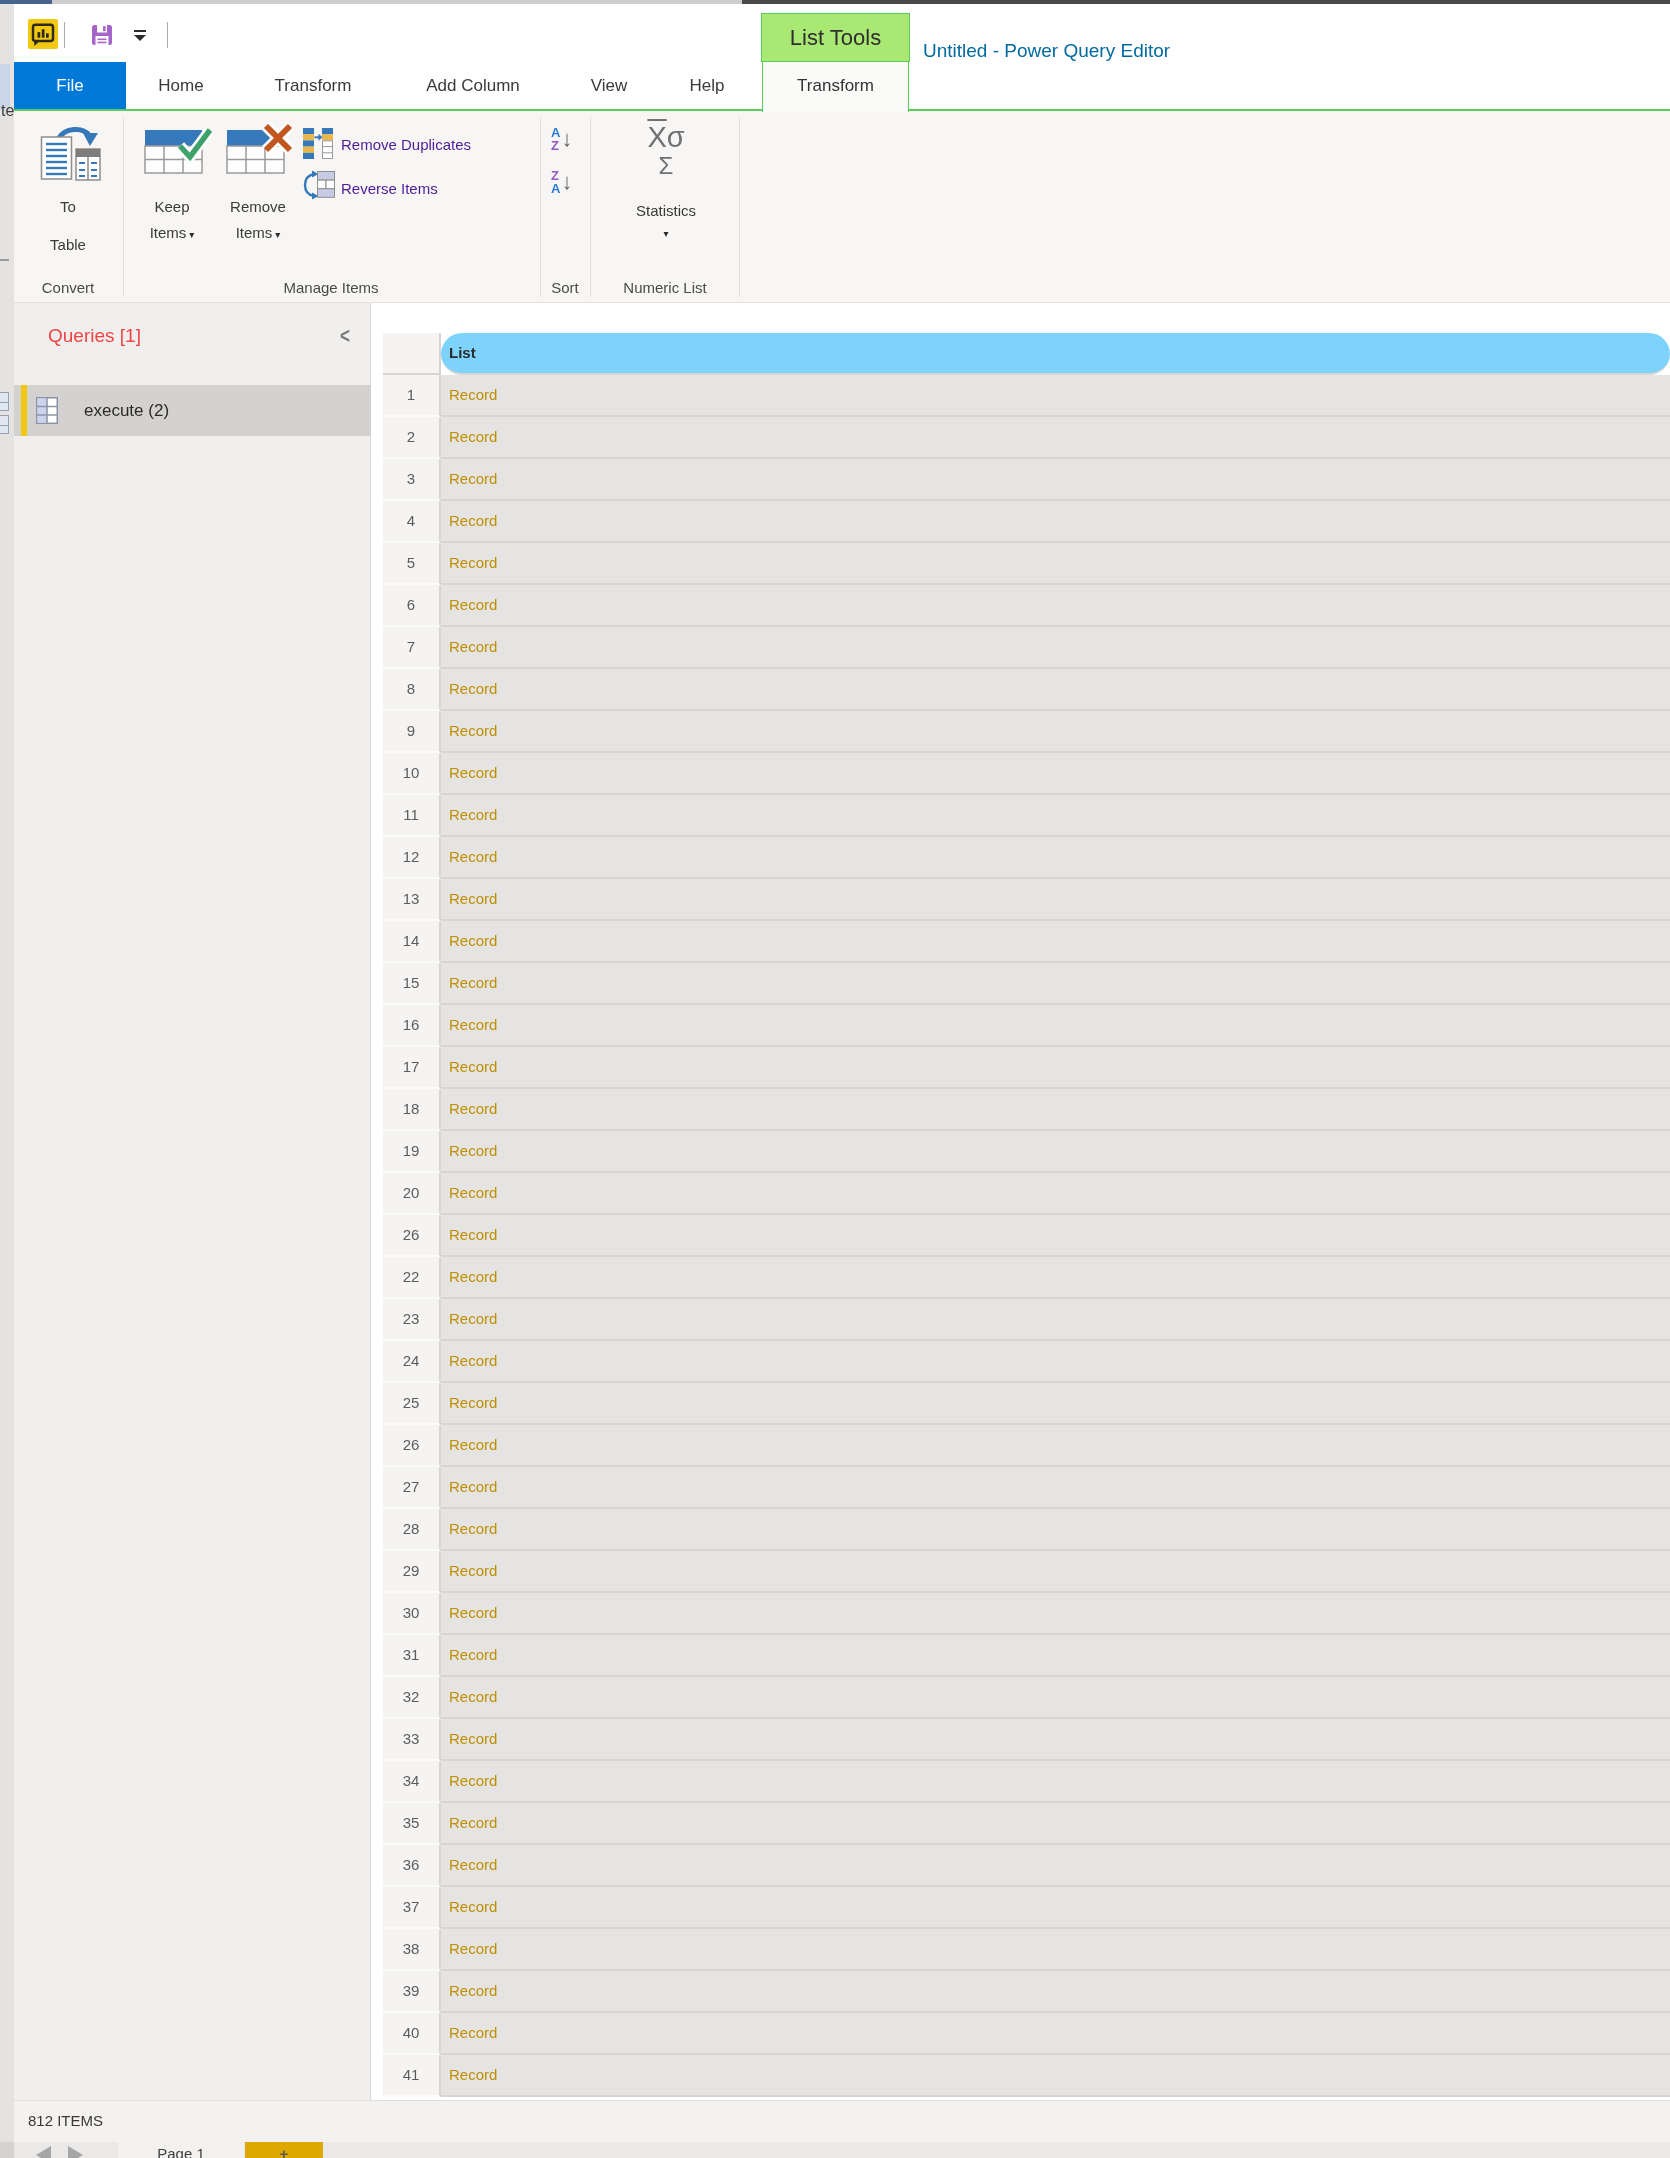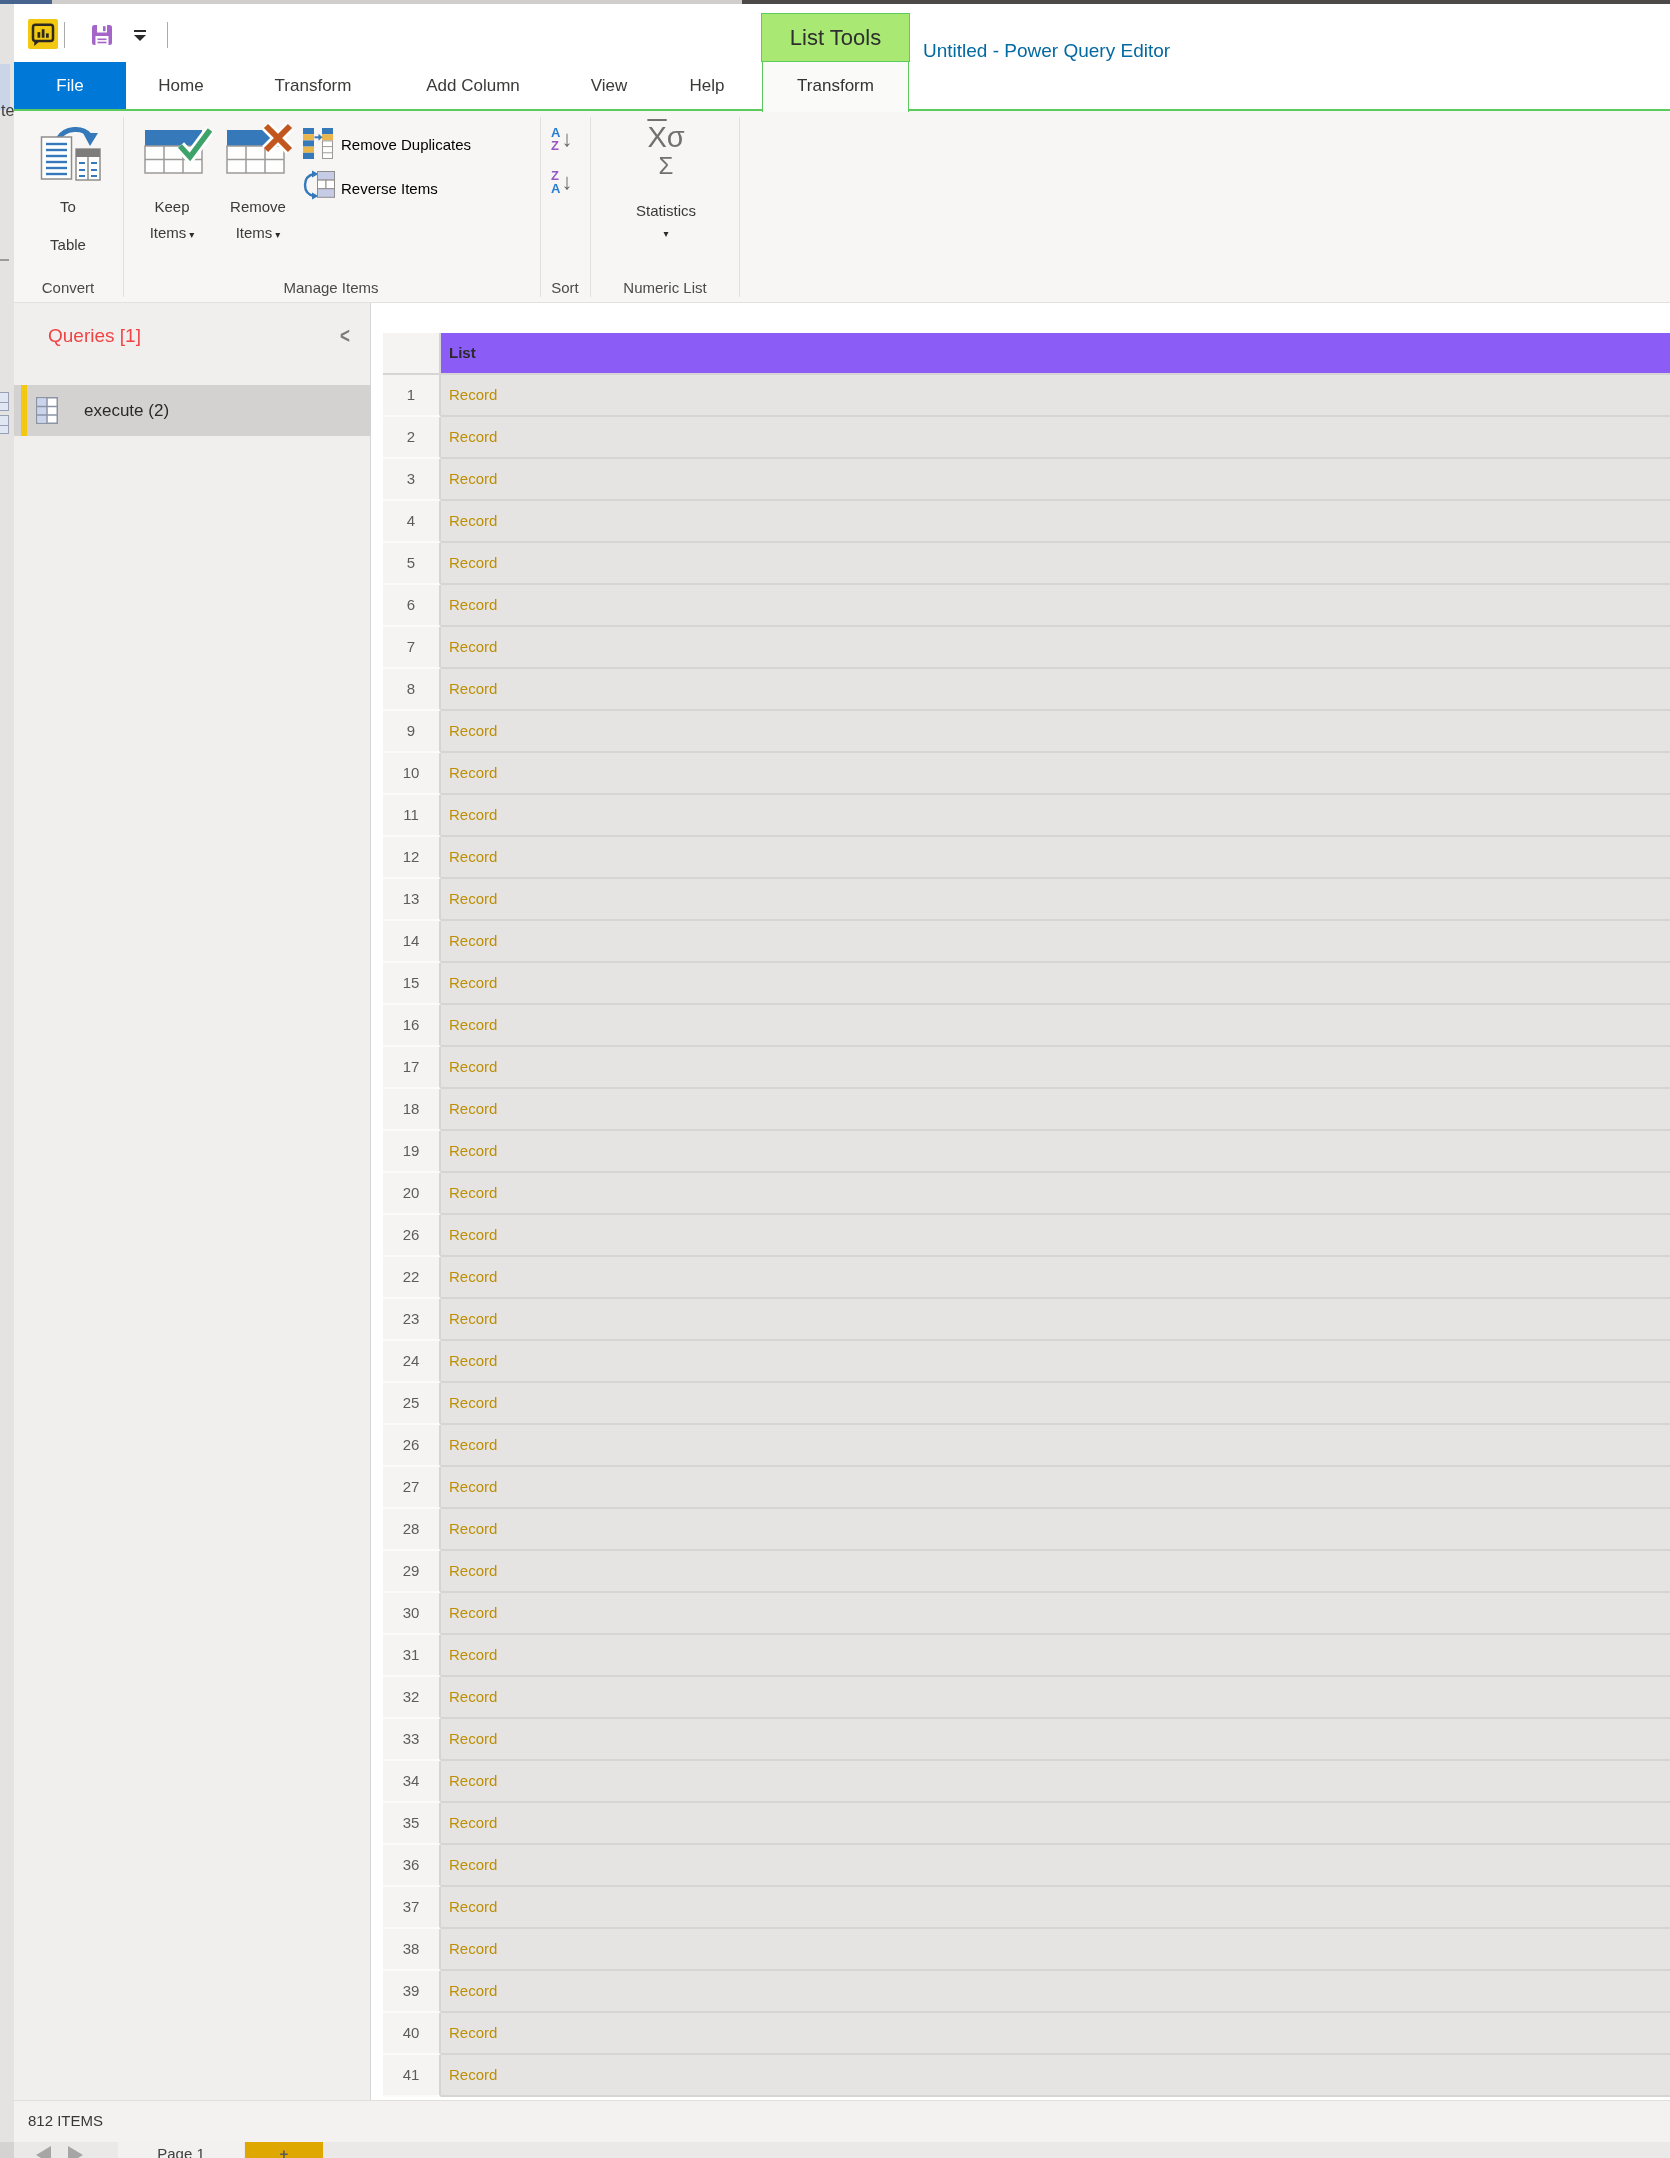--- a/index.html
+++ b/index.html
@@ -37,21 +37,21 @@
               box-sizing:border-box;text-align:center;line-height:48px;font-size:17px;color:#333;z-index:3;}
   
   .green-line{top:109px;left:14px;width:1656px;height:2px;background:#5bcb5b;z-index:2;}
   .file-tab{top:62px;left:14px;width:112px;height:47px;background:#0078d7;color:#fff;font-size:17px;text-align:center;line-height:47px;z-index:3;}
   .rtab{top:62px;height:47px;line-height:47px;font-size:17px;color:#3a3a38;transform:translateX(-50%);z-index:1;}
   
   .ribbon{top:111px;left:14px;width:1656px;height:192px;background:#f7f6f5;border-bottom:1px solid #e3e1df;box-sizing:border-box;}
   .rsep{top:117px;width:1px;height:180px;background:#e2e0de;}
   .grp-label{top:279px;font-size:15px;color:#4a4a48;transform:translateX(-50%);white-space:nowrap;}
   .btn-line{font-size:15px;color:#3a3a38;width:90px;text-align:center;transform:translateX(-50%);white-space:nowrap;}
-  .small-label{font-size:15px;color:#000000;white-space:nowrap;}
+  .small-label{font-size:15px;color:#4c1d95;white-space:nowrap;}
   .caret{display:inline-block;font-size:10px;color:#2b2b2b;margin-left:3px;}
   .sort-btn{display:flex;align-items:center;}
   .sort-letters{display:flex;flex-direction:column;font-size:13px;font-weight:bold;line-height:13px;}
   .l-blue{color:#2b7cd3;} .l-purple{color:#9757c2;}
   .sort-arrow{font-size:22px;color:#6a6a6a;margin-left:1px;line-height:26px;}
   .stat-glyph1{top:121px;left:616px;width:100px;text-align:center;font-size:29px;color:#717171;}
   .stat-glyph1 .xbar{text-decoration:overline;}
   .stat-glyph2{top:152px;left:616px;width:100px;text-align:center;font-size:24px;color:#717171;}
   .stat-label{top:202px;left:616px;width:100px;text-align:center;font-size:15px;color:#3a3a38;}
   .stat-caret{top:228px;left:616px;width:100px;text-align:center;font-size:10px;color:#2b2b2b;}
@@ -63,21 +63,21 @@
   .qaccent{top:385px;left:21px;width:6px;height:51px;background:#f2c811;}
   .qitem-label{top:395px;left:84px;font-size:17px;color:#2b2a29;line-height:31px;}
   
   .tablewrap{top:333px;left:383px;width:1287px;}
   .trow{display:flex;width:1287px;height:42px;box-sizing:border-box;}
   .tnum{width:58px;background:#f5f4f3;border-right:2px solid #d6d5d4;border-bottom:2px solid #fbfbfa;box-sizing:border-box;
         font-size:15px;color:#5c5c5c;text-align:center;line-height:40px;}
   .tval{flex:1;background:#e5e4e3;border-bottom:2px solid #d6d5d4;box-sizing:border-box;
         font-size:15px;color:#be8f00;padding-left:8px;line-height:40px;}
   .thead .tnum{background:#f5f4f3;border-bottom:2px solid #d6d5d4;}
-  .thead .tval{background:#8b5cf6;color:#2b2b2b;font-weight:bold;}
+  .thead .tval{background:#7dd3fc;color:#2b2b2b;font-weight:bold;border-radius:21px;}
   
   .statusbar{top:2100px;left:14px;width:1656px;height:42px;background:#f3f2f1;border-top:1px solid #e1dfdd;box-sizing:border-box;
              font-size:15px;color:#393837;line-height:40px;padding-left:14px;}
 </style>
 </head>
 <body>
 
 <div>
 
   <div class="abs u-top"></div>

